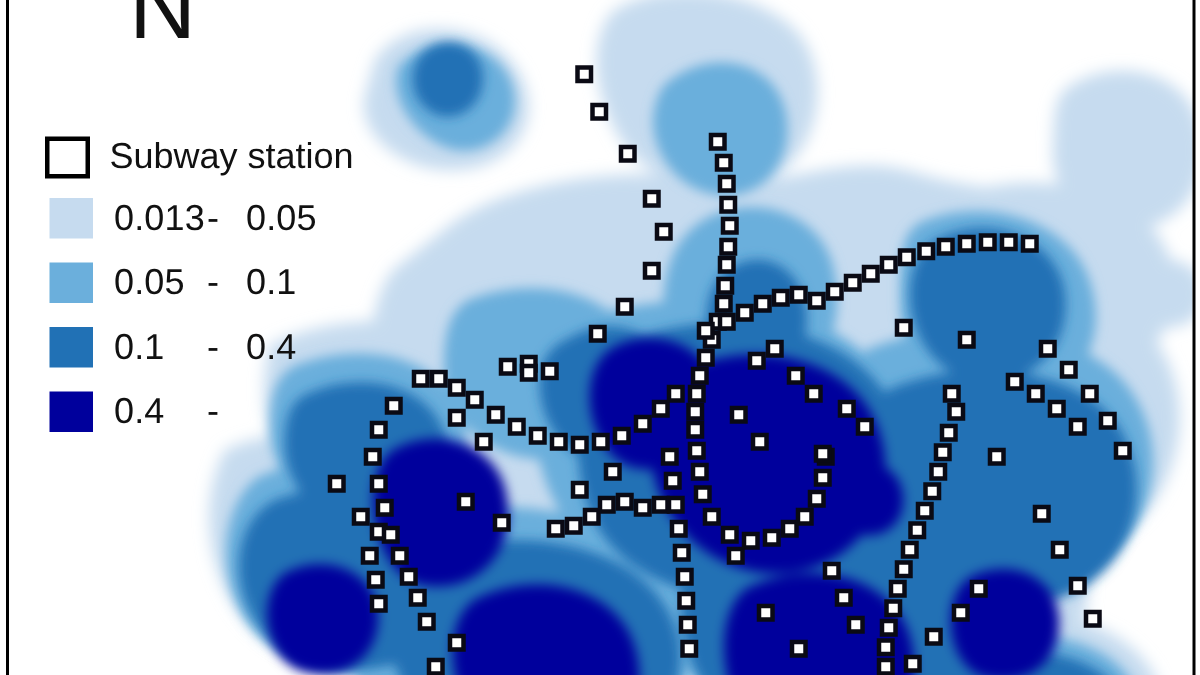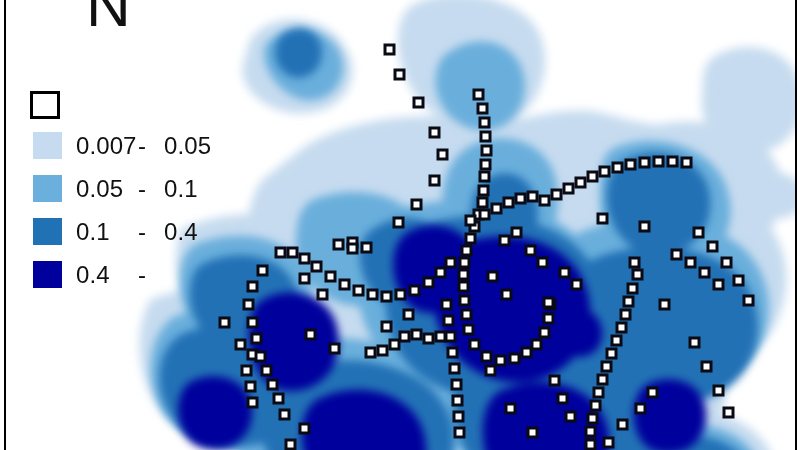--- a/index.html
+++ b/index.html
@@ -359,29 +359,30 @@
 
   <div class="frame-left"></div>
   <div class="frame-right"></div>
 
   <div id="north">N</div>
 
   <div id="legend">
 
     <div class="station-row">
       <div class="station-swatch"></div>
+      <div class="station-label">Subway station</div>
     </div>
 
 
     <div class="ramp">
 
       <div class="ramp-row">
         <div class="ramp-swatch" style="background:#c6dbef"></div>
         <div class="ramp-text">
-          <span class="ramp-lo">0.007</span>
+          <span class="ramp-lo">0.013</span>
           <span class="ramp-dash">-</span>
           <span class="ramp-hi">0.05</span>
         </div>
       </div>
 
       <div class="ramp-row">
         <div class="ramp-swatch" style="background:#6bafdc"></div>
         <div class="ramp-text">
           <span class="ramp-lo">0.05</span>
           <span class="ramp-dash">-</span>

